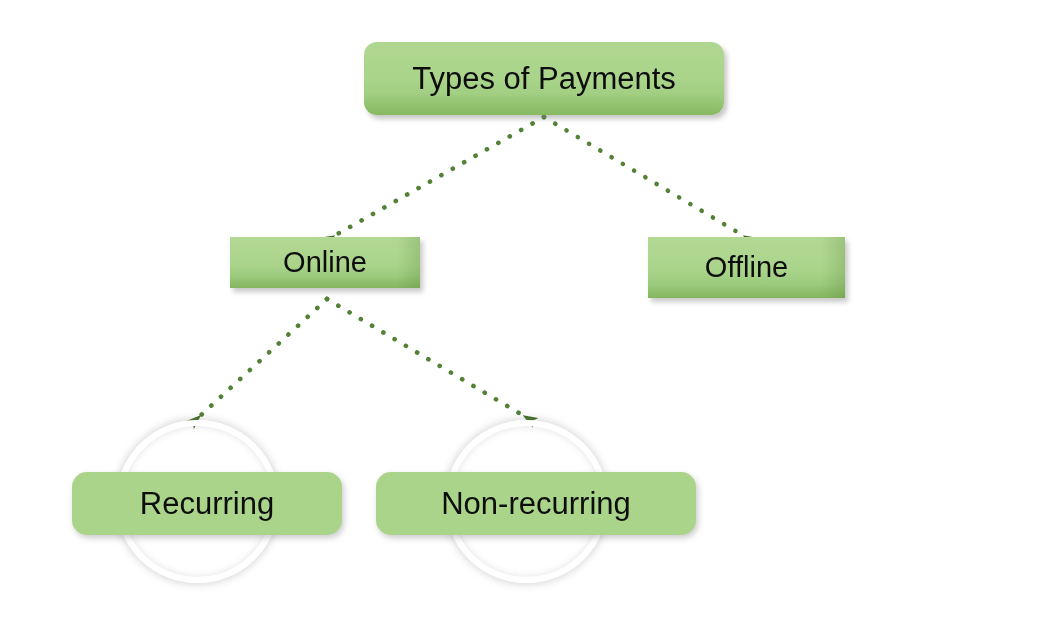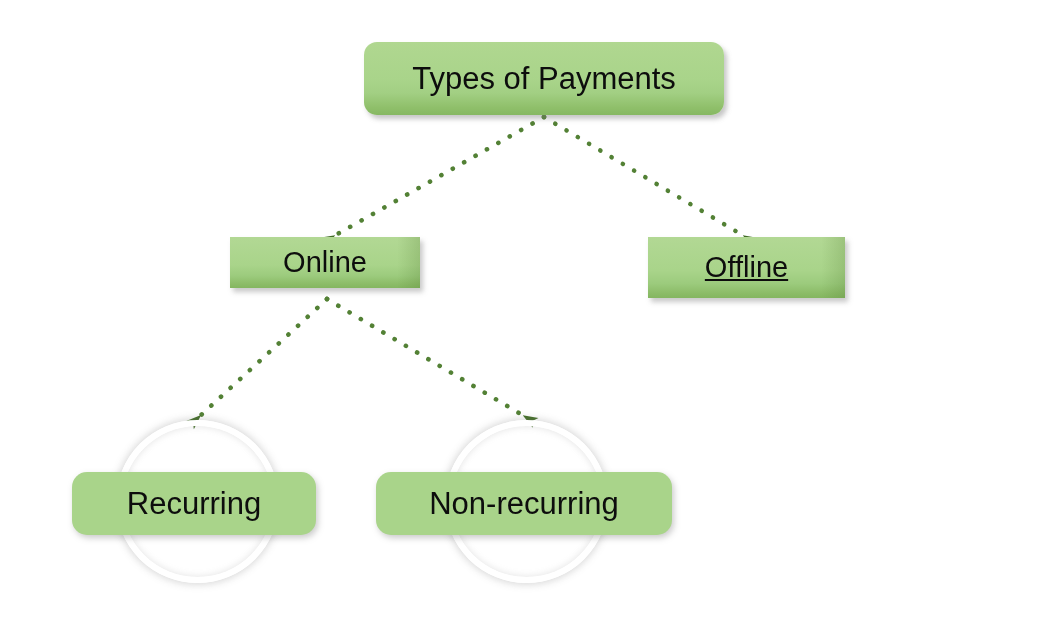--- a/index.html
+++ b/index.html
@@ -111,38 +111,37 @@
     background:
       linear-gradient(to right, rgba(0,0,0,0) 88%, rgba(80,120,45,0.22) 100%),
       linear-gradient(to bottom,
                 #b2d894 0%,
                 #a9d48a 55%,
                 #9ccb7d 76%,
                 #8cbc68 92%,
                 #84b660 100%);
     box-shadow: 3px 4px 5px rgba(120,120,120,0.40);
     font-size: 29px;
-    text-decoration: underline;
   }
 
   
   #node-recurring {
     left: 72px;
     top: 472px;
-    width: 244px;
+    width: 270px;
     height: 63px;
     border-radius: 15px;
     background: #a9d48a;
     box-shadow: 2px 3px 6px rgba(125,125,125,0.40);
     font-size: 31px;
   }
   #node-nonrecurring {
     left: 376px;
     top: 472px;
-    width: 296px;
+    width: 320px;
     height: 63px;
     border-radius: 15px;
     background: #a9d48a;
     box-shadow: 2px 3px 6px rgba(125,125,125,0.40);
     font-size: 31px;
   }
 </style>
 </head>
 <body>
 

